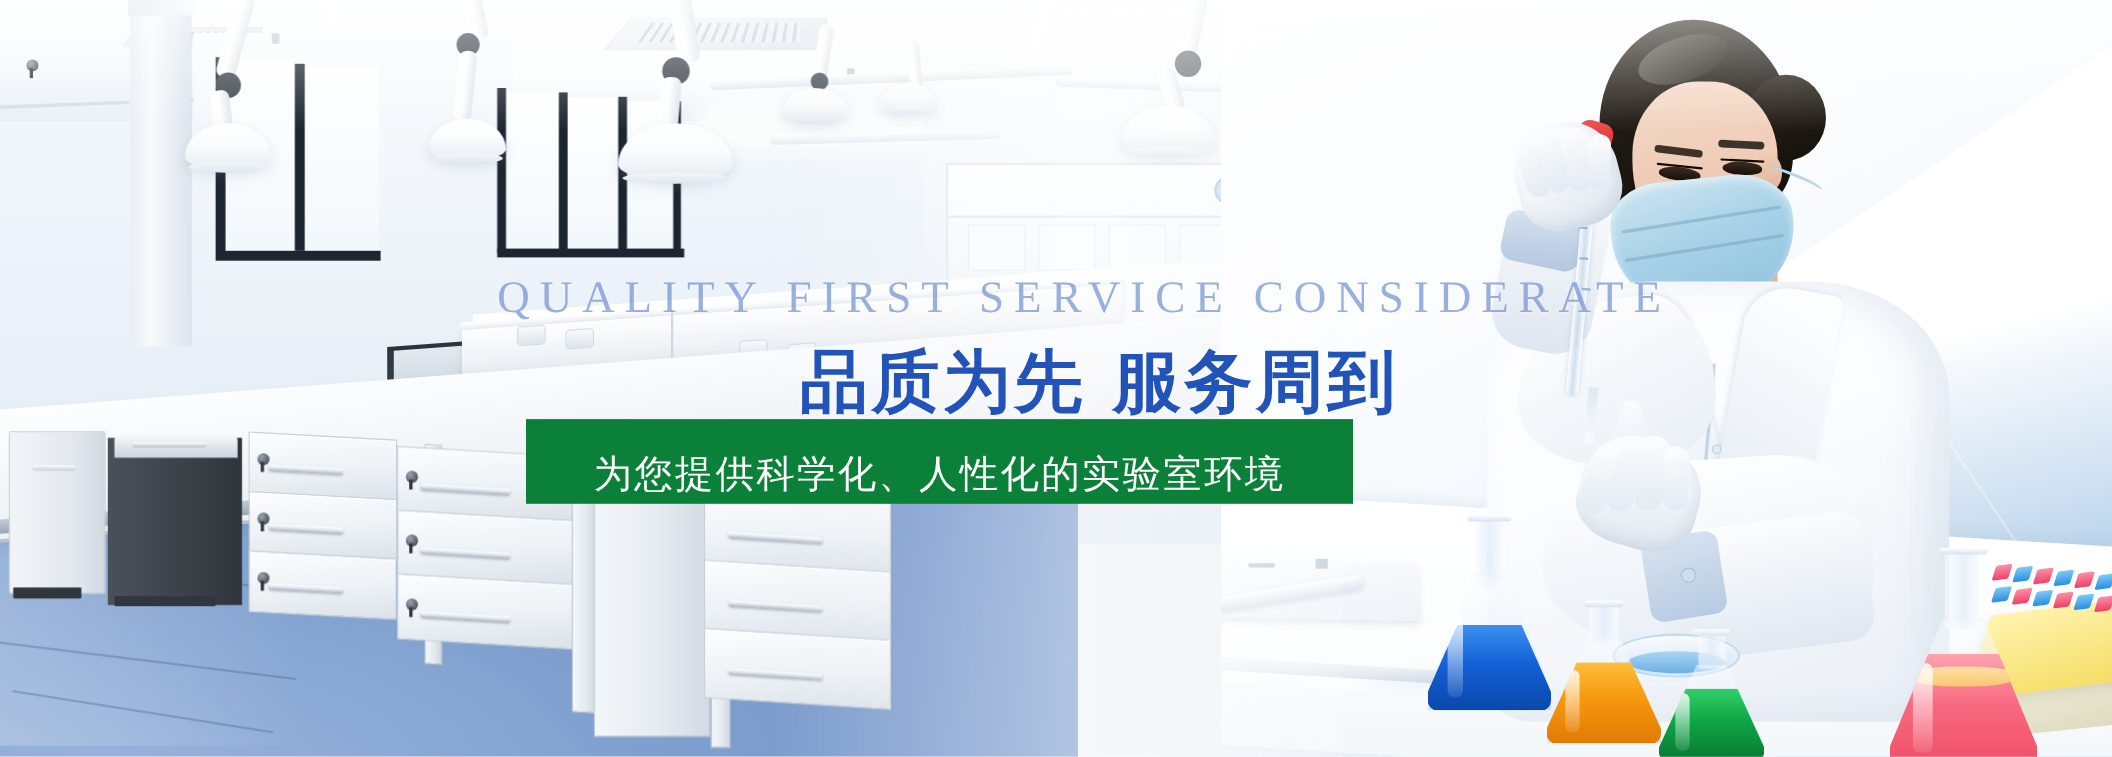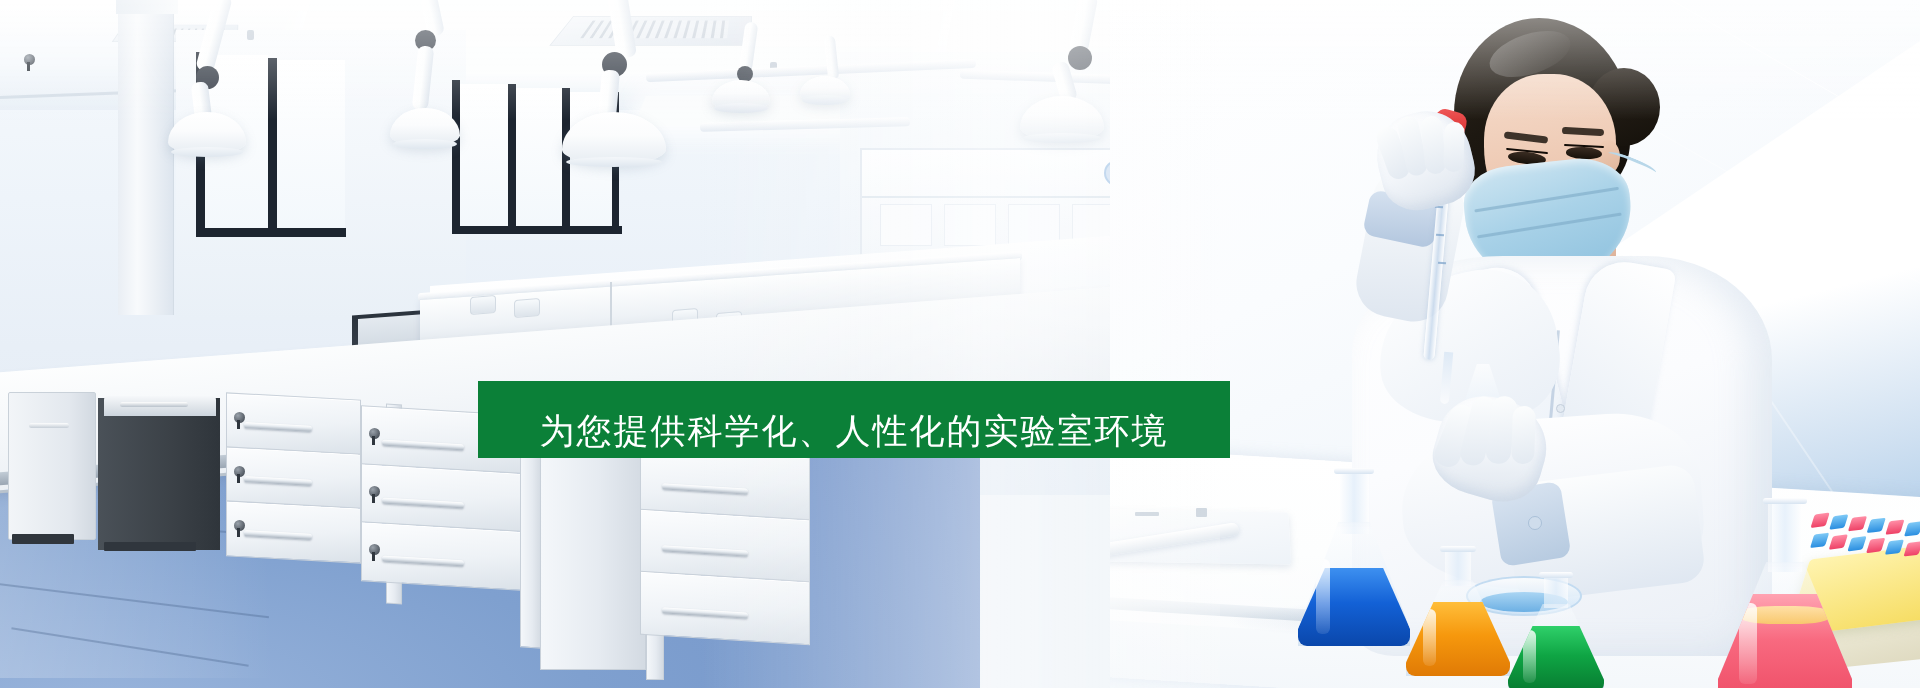--- a/index.html
+++ b/index.html
@@ -1070,19 +1070,21 @@
           <div class="foam"></div>
           <div class="gl"></div>
         </div>
       </div>
     </div>
 
     <div class="soft-top"></div>
     <div class="soft-mid"></div>
   </div>
 
-
+  <div class="headline-en">QUALITY FIRST SERVICE CONSIDERATE</div>
+
+  <div class="headline-cn">品质为先 服务周到</div>
 
   <div class="subbar">
     <div class="subbar-text">为您提供科学化、人性化的实验室环境</div>
   </div>
 
 </div>
 
 </body></html>

